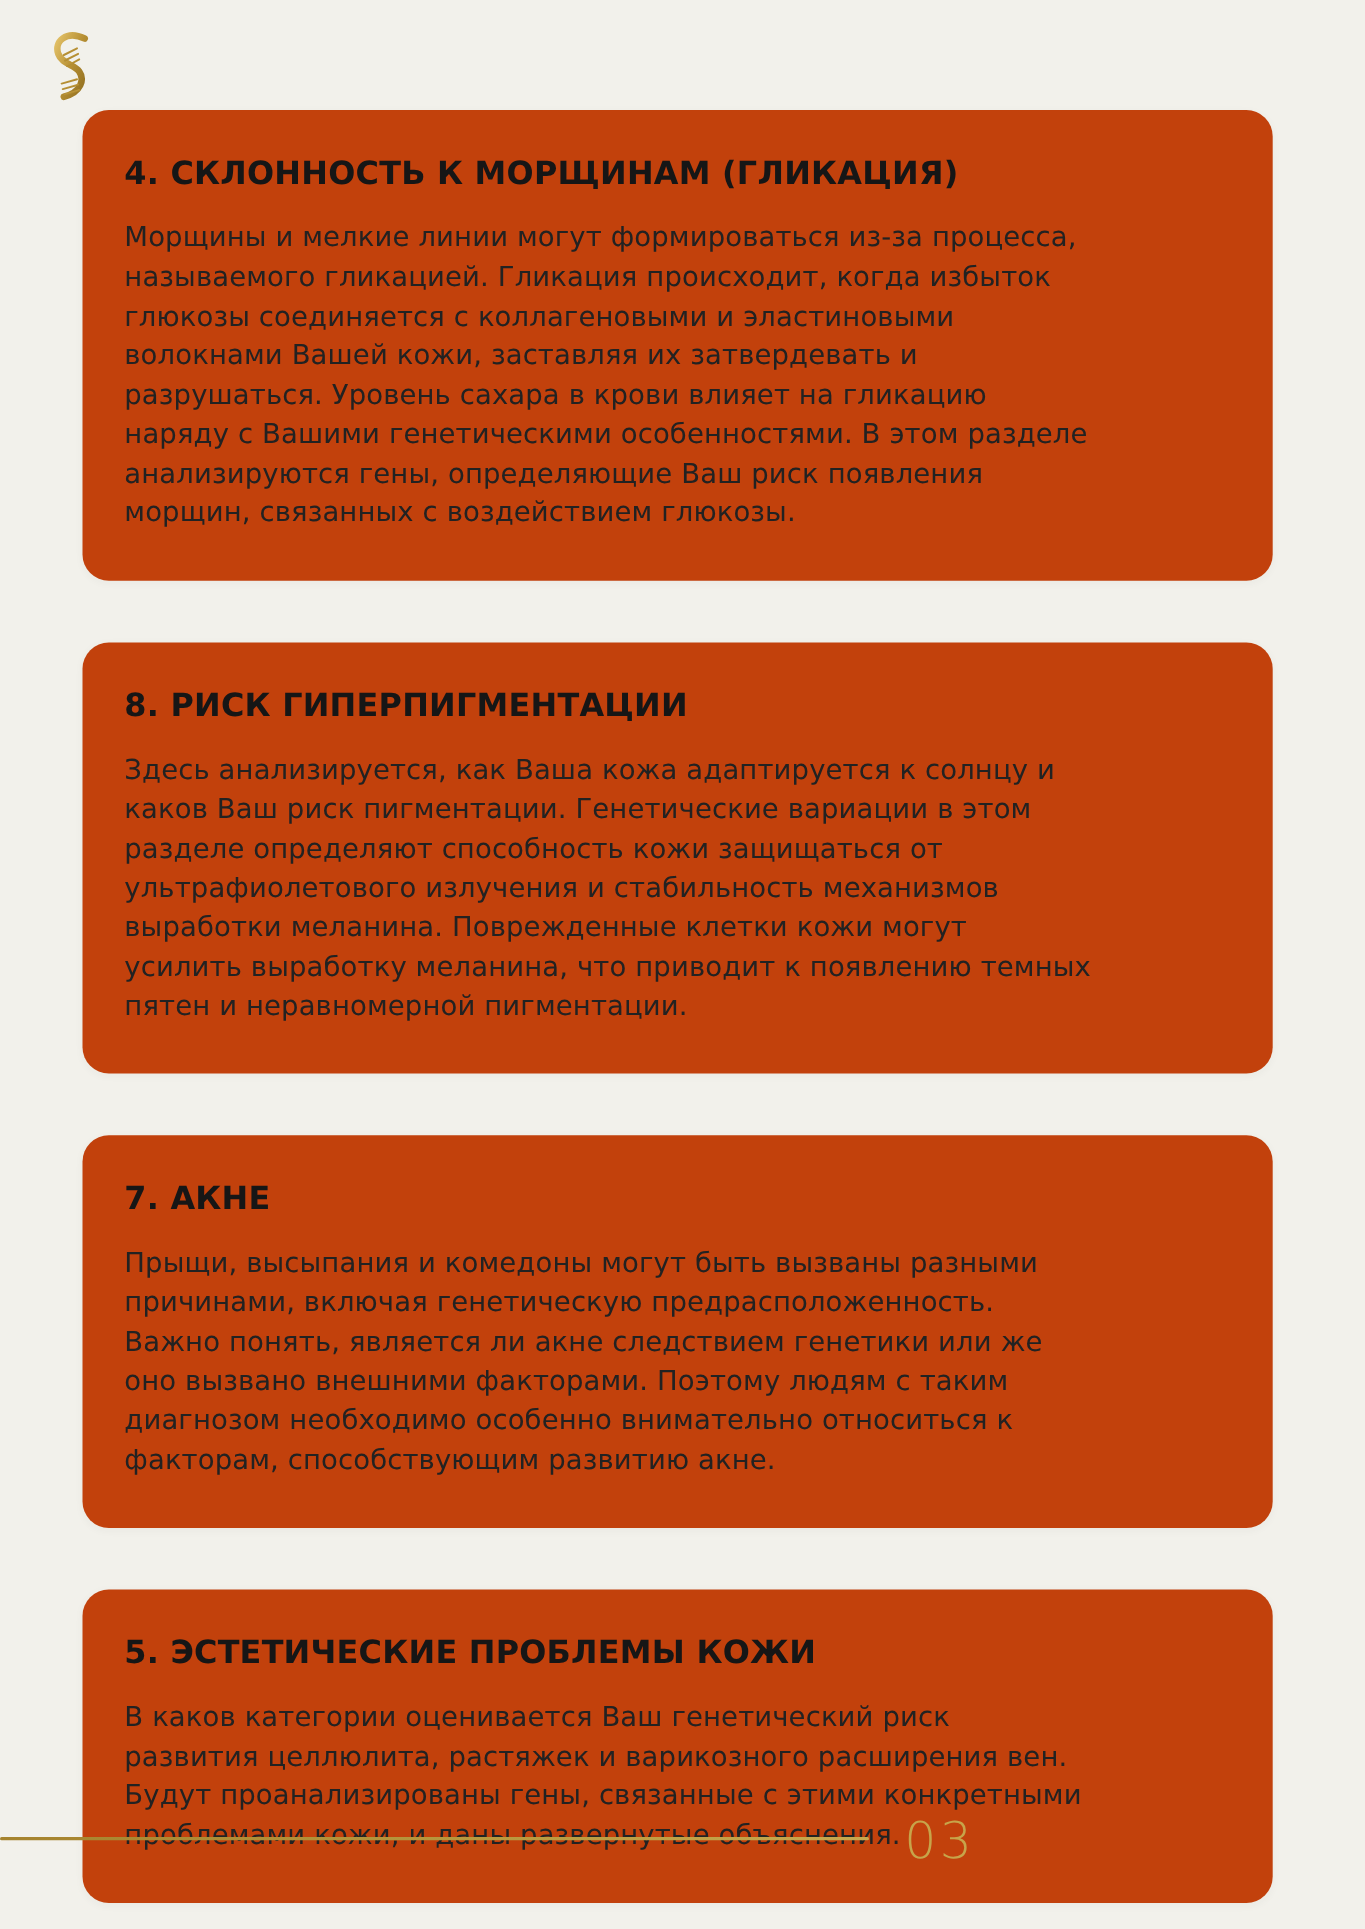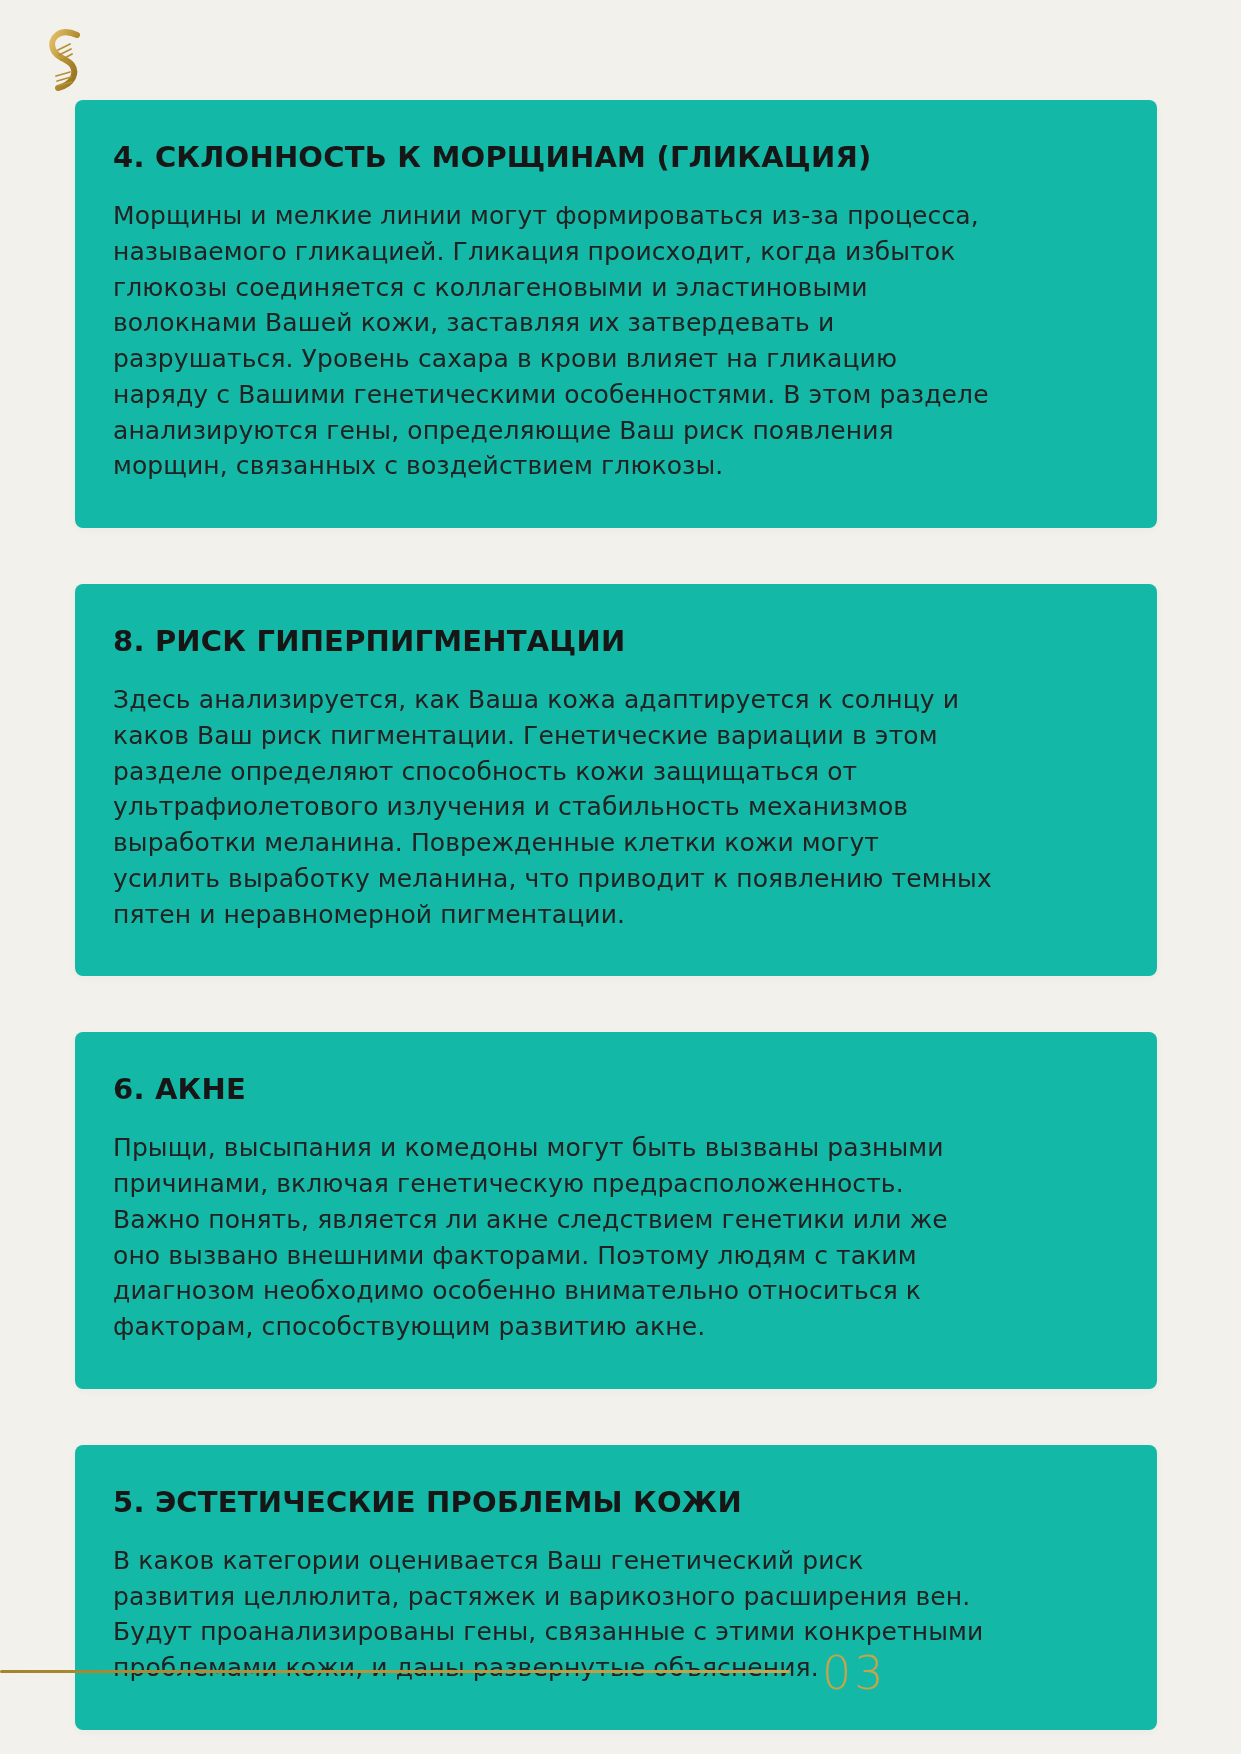--- a/index.html
+++ b/index.html
@@ -18,22 +18,22 @@
     width: 46px;
     height: 70px;
   }
   .content {
     position: absolute;
     left: 75px;
     top: 100px;
     width: 1082px;
   }
   .card {
-    background: #14b8a6;
-    border-radius: 8px;
+    background: #c2410c;
+    border-radius: 24px;
     padding: 40px 68px 44px 38px;
     margin-bottom: 56px;
     box-shadow: 0 2px 8px rgba(60,55,40,0.04);
   }
   .card-title {
     font-size: 29px;
     font-weight: 800;
     color: #161616;
     letter-spacing: 0.2px;
     margin-bottom: 24px;
@@ -103,21 +103,21 @@
     <h2 class="card-title">4. СКЛОННОСТЬ К МОРЩИНАМ (ГЛИКАЦИЯ)</h2>
     <p class="card-body">Морщины и мелкие линии могут формироваться из-за процесса, называемого гликацией. Гликация происходит, когда избыток глюкозы соединяется с коллагеновыми и эластиновыми волокнами Вашей кожи, заставляя их затвердевать и разрушаться. Уровень сахара в крови влияет на гликацию наряду с Вашими генетическими особенностями. В этом разделе анализируются гены, определяющие Ваш риск появления морщин, связанных с воздействием глюкозы.</p>
   </section>
 
   <section class="card">
     <h2 class="card-title">8. РИСК ГИПЕРПИГМЕНТАЦИИ</h2>
     <p class="card-body">Здесь анализируется, как Ваша кожа адаптируется к солнцу и каков Ваш риск пигментации. Генетические вариации в этом разделе определяют способность кожи защищаться от ультрафиолетового излучения и стабильность механизмов выработки меланина. Поврежденные клетки кожи могут усилить выработку меланина, что приводит к появлению темных пятен и неравномерной пигментации.</p>
   </section>
 
   <section class="card">
-    <h2 class="card-title">6. АКНЕ</h2>
+    <h2 class="card-title">7. АКНЕ</h2>
     <p class="card-body">Прыщи, высыпания и комедоны могут быть вызваны разными причинами, включая генетическую предрасположенность.
 Важно понять, является ли акне следствием генетики или же оно вызвано внешними факторами. Поэтому людям с таким диагнозом необходимо особенно внимательно относиться к факторам, способствующим развитию акне.</p>
   </section>
 
   <section class="card">
     <h2 class="card-title">5. ЭСТЕТИЧЕСКИЕ ПРОБЛЕМЫ КОЖИ</h2>
     <p class="card-body">В каков категории оценивается Ваш генетический риск развития целлюлита, растяжек и варикозного расширения вен.
 Будут проанализированы гены, связанные с этими конкретными проблемами кожи, и даны развернутые объяснения.</p>
   </section>
 

